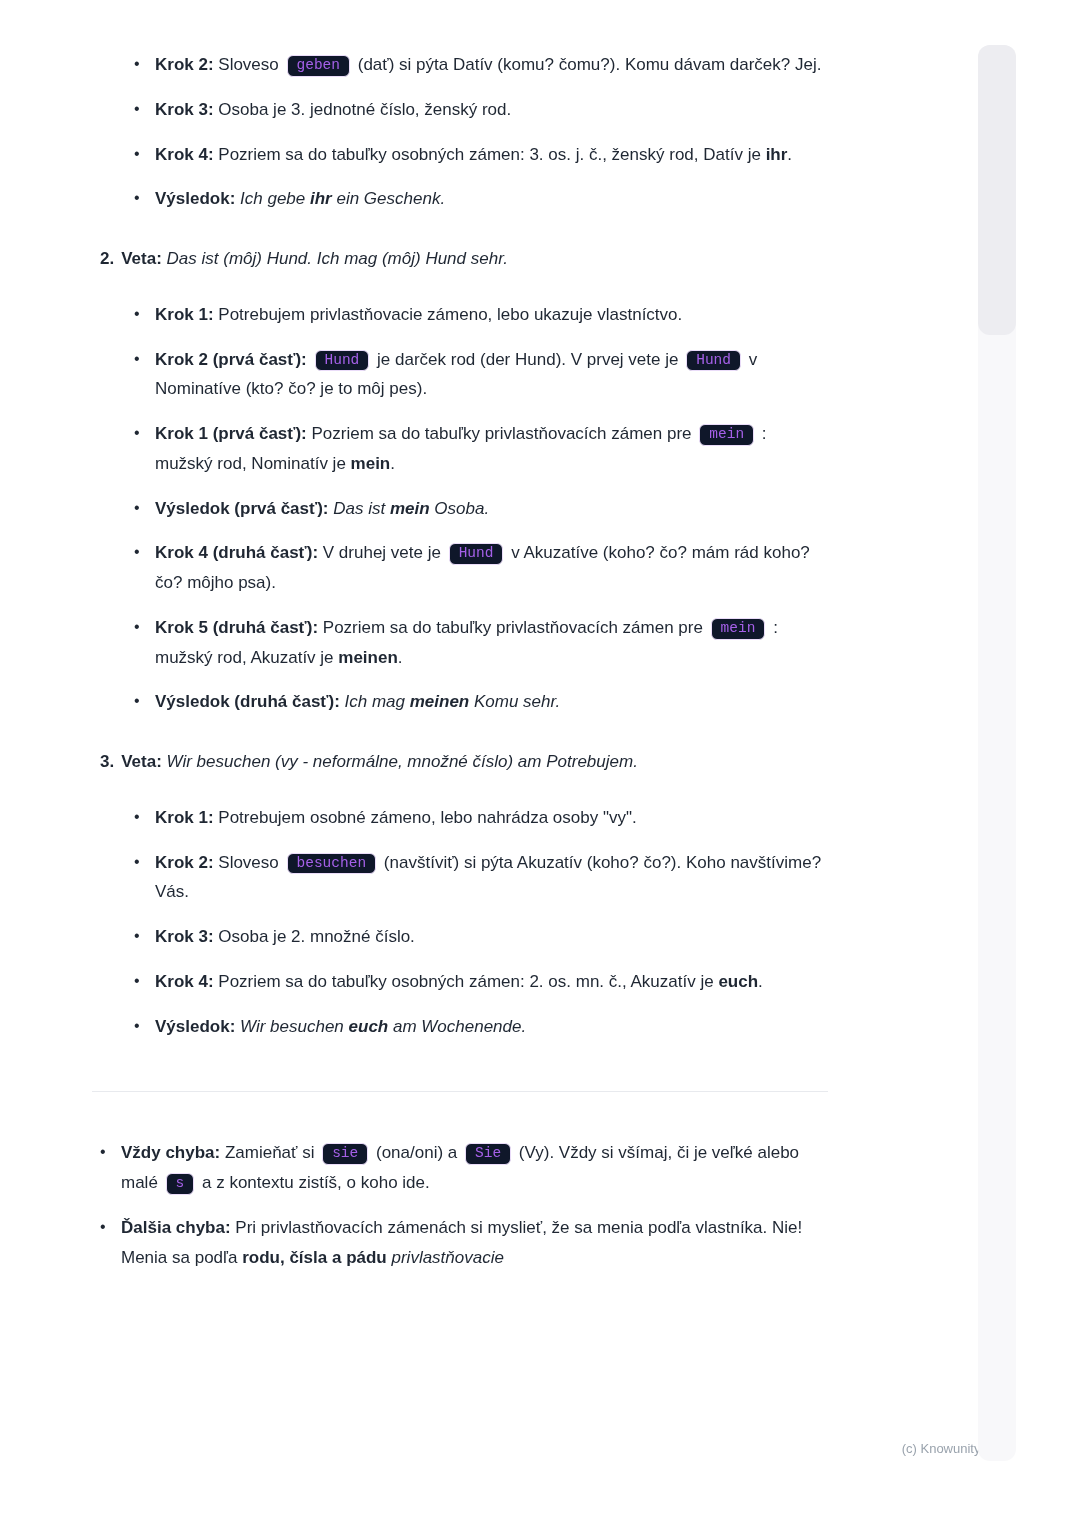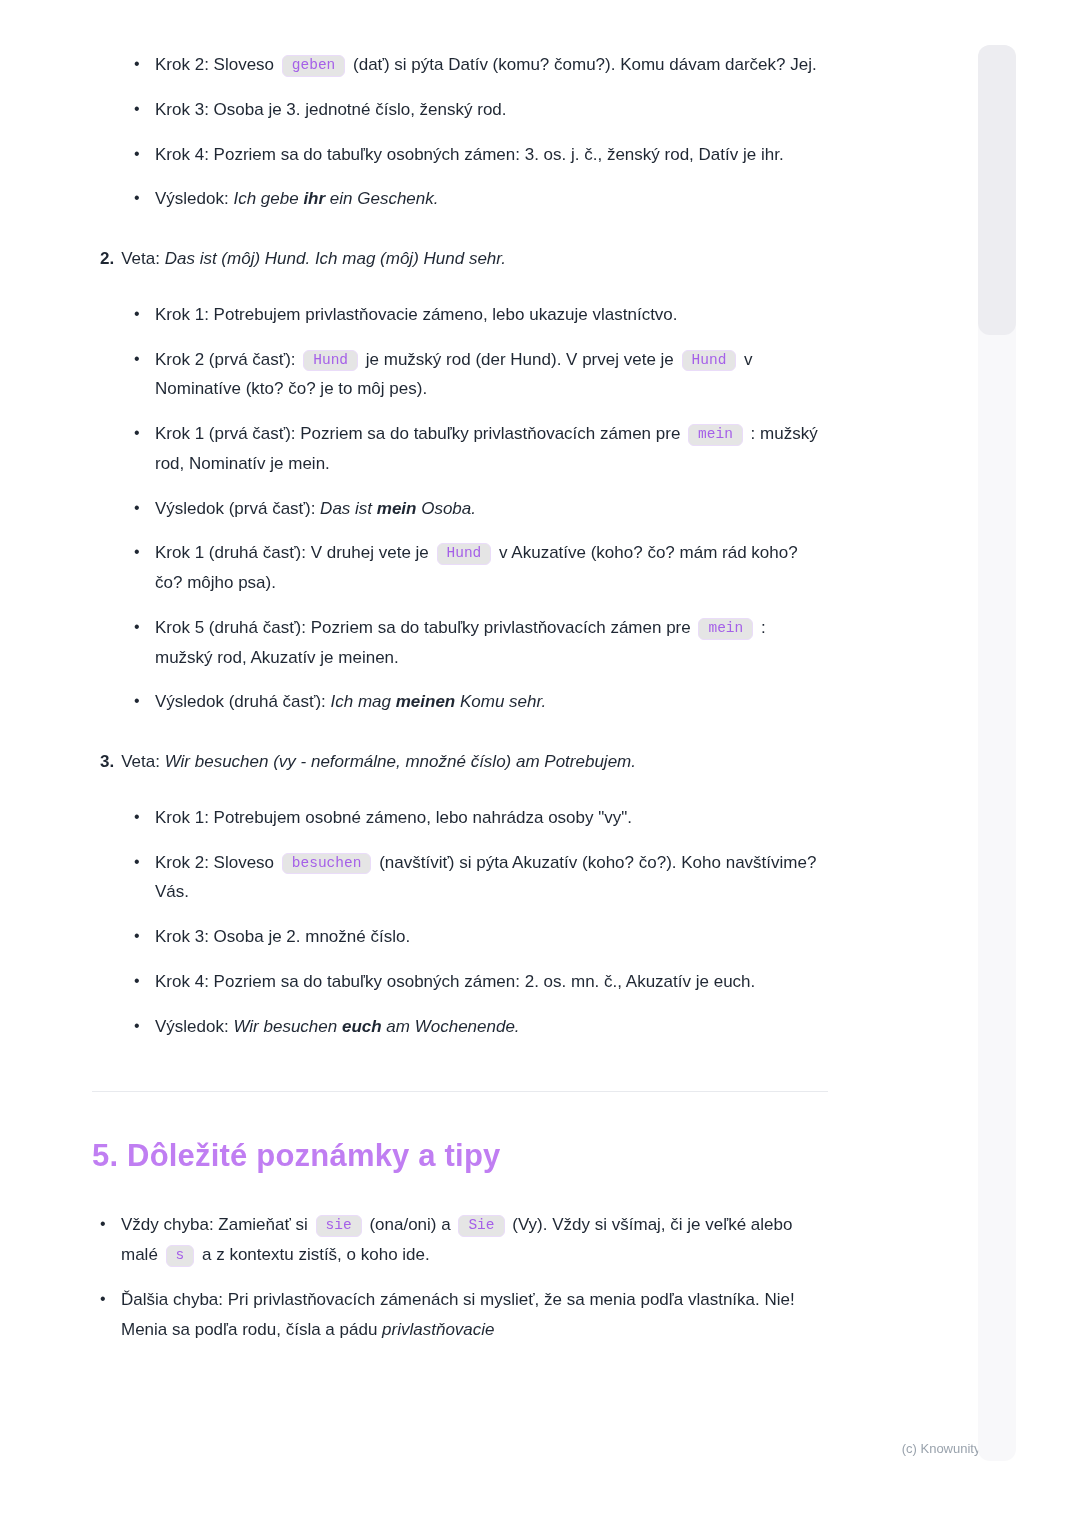--- a/index.html
+++ b/index.html
@@ -13,27 +13,27 @@
   .content { position:absolute; left:92px; top:50px; width:736px; }
   ul { list-style:none; }
   .list.sub { margin-left:42px; }
   .list.top { margin-left:8px; }
   .li { display:flex; margin-bottom:15px; font-size:17px; line-height:1.75; }
   .bullet { flex:0 0 21px; font-size:16px; }
   .li-text { flex:1; }
   .numbered { display:flex; margin-top:30px; margin-bottom:26px; margin-left:8px;
               font-size:17px; line-height:1.75; }
   .num { flex:0 0 auto; margin-right:7px; font-weight:700; }
-  .s-b { font-weight:400; }
+  .s-b { font-weight:700; }
   .s-i { font-style:italic; }
   .s-bi { font-weight:700; font-style:italic; }
   .s-c {
     font-family:"Liberation Mono", monospace;
     font-size:14.5px; line-height:1.1;
-    background:#e5e5e5; border:1px solid #eadcf9; border-radius:6px;
+    background:#0f172a; border:1px solid #eadcf9; border-radius:6px;
     padding:2px 9px; margin:0 3px; color:#a560e8; white-space:nowrap;
     display:inline-block; transform:translateY(-1px);
   }
   .divider { border:none; border-top:1px solid #e8eaee; margin:50px 0 46px 0; }
   .heading { font-size:31px; font-weight:700; color:#c07ef2;
              margin:0 0 36px 0; letter-spacing:.2px; }
   .footer { position:absolute; right:67px; bottom:72px;
             font-size:13px; color:#9aa3ad; }
   .scrollbar-track { position:absolute; right:64px; top:45px; width:38px;
                      height:1416px; background:#f8f8fa; border-radius:12px; }
@@ -69,33 +69,33 @@
       <span class="li-text"><span class="s-b">Veta:</span><span class="s-i"> Das ist (môj) Hund. Ich mag (môj) Hund sehr.</span></span>
     </div>
 
     <ul class="list sub">
       <li class="li">
         <span class="bullet">•</span>
         <span class="li-text"><span class="s-b">Krok 1:</span><span> Potrebujem privlastňovacie zámeno, lebo ukazuje vlastníctvo.</span></span>
       </li>
       <li class="li">
         <span class="bullet">•</span>
-        <span class="li-text"><span class="s-b">Krok 2 (prvá časť):</span><span> </span><span class="s-c">Hund</span><span> je mužský rod (der Hund). V prvej vete je </span><span class="s-c">Hund</span><span> v Nominatíve (kto? čo? je to môj pes).</span></span>
+        <span class="li-text"><span class="s-b">Krok 2 (prvá časť):</span><span> </span><span class="s-c">Hund</span><span> je darček rod (der Hund). V prvej vete je </span><span class="s-c">Hund</span><span> v Nominatíve (kto? čo? je to môj pes).</span></span>
       </li>
       <li class="li">
         <span class="bullet">•</span>
         <span class="li-text"><span class="s-b">Krok 1 (prvá časť):</span><span> Pozriem sa do tabuľky privlastňovacích zámen pre </span><span class="s-c">mein</span><span> : mužský rod, Nominatív je </span><span class="s-b">mein</span><span>.</span></span>
       </li>
       <li class="li">
         <span class="bullet">•</span>
         <span class="li-text"><span class="s-b">Výsledok (prvá časť):</span><span class="s-i"> Das ist </span><span class="s-bi">mein</span><span class="s-i"> Osoba.</span></span>
       </li>
       <li class="li">
         <span class="bullet">•</span>
-        <span class="li-text"><span class="s-b">Krok 1 (druhá časť):</span><span> V druhej vete je </span><span class="s-c">Hund</span><span> v Akuzatíve (koho? čo? mám rád koho? čo? môjho psa).</span></span>
+        <span class="li-text"><span class="s-b">Krok 4 (druhá časť):</span><span> V druhej vete je </span><span class="s-c">Hund</span><span> v Akuzatíve (koho? čo? mám rád koho? čo? môjho psa).</span></span>
       </li>
       <li class="li">
         <span class="bullet">•</span>
         <span class="li-text"><span class="s-b">Krok 5 (druhá časť):</span><span> Pozriem sa do tabuľky privlastňovacích zámen pre </span><span class="s-c">mein</span><span> : mužský rod, Akuzatív je </span><span class="s-b">meinen</span><span>.</span></span>
       </li>
       <li class="li">
         <span class="bullet">•</span>
         <span class="li-text"><span class="s-b">Výsledok (druhá časť):</span><span class="s-i"> Ich mag </span><span class="s-bi">meinen</span><span class="s-i"> Komu sehr.</span></span>
       </li>
     </ul>
@@ -123,21 +123,20 @@
         <span class="li-text"><span class="s-b">Krok 4:</span><span> Pozriem sa do tabuľky osobných zámen: 2. os. mn. č., Akuzatív je </span><span class="s-b">euch</span><span>.</span></span>
       </li>
       <li class="li">
         <span class="bullet">•</span>
         <span class="li-text"><span class="s-b">Výsledok:</span><span class="s-i"> Wir besuchen </span><span class="s-bi">euch</span><span class="s-i"> am Wochenende.</span></span>
       </li>
     </ul>
 
     <hr class="divider">
 
-    <h2 class="heading">5. Dôležité poznámky a tipy</h2>
 
     <ul class="list top">
       <li class="li">
         <span class="bullet">•</span>
         <span class="li-text"><span class="s-b">Vždy chyba:</span><span> Zamieňať si </span><span class="s-c">sie</span><span> (ona/oni) a </span><span class="s-c">Sie</span><span> (Vy). Vždy si všímaj, či je veľké alebo malé </span><span class="s-c">s</span><span> a z kontextu zistíš, o koho ide.</span></span>
       </li>
       <li class="li">
         <span class="bullet">•</span>
         <span class="li-text"><span class="s-b">Ďalšia chyba:</span><span> Pri privlastňovacích zámenách si myslieť, že sa menia podľa vlastníka. Nie! Menia sa podľa </span><span class="s-b">rodu, čísla a pádu</span><span> </span><span class="s-i">privlastňovacie</span></span>
       </li>

